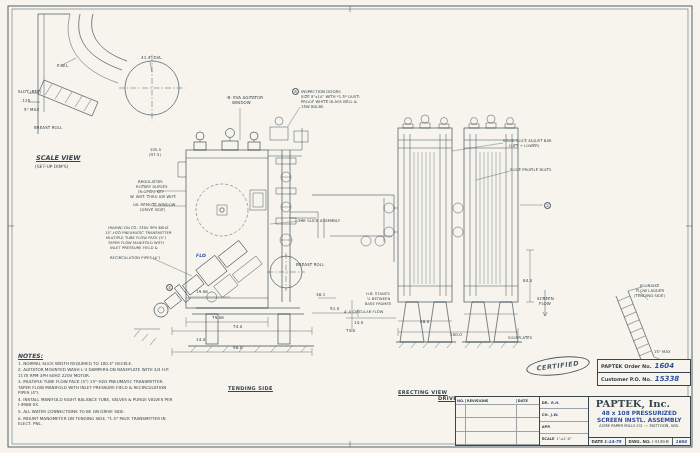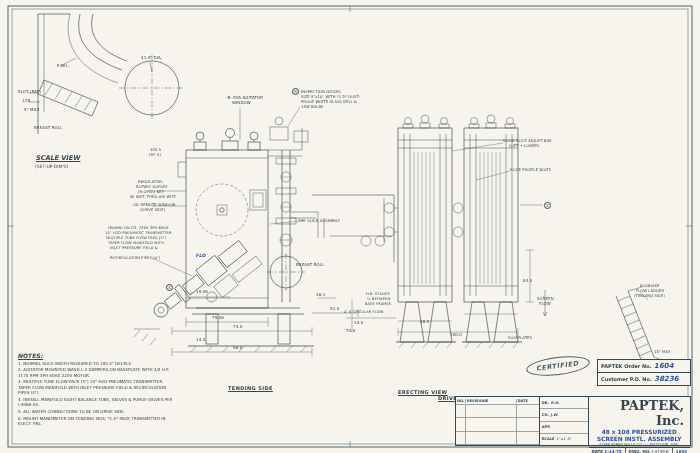--- a/index.html
+++ b/index.html
@@ -57,22 +57,22 @@
   #rev-rows { flex: 1; display: flex; flex-direction: column; }
 
   .tb-mid { width: 50px; border-right: 1px solid #37454f; display: flex; flex-direction: column; }
   .tb-mid-row { flex: 1; display: flex; align-items: center; gap: 2px;
     padding: 0 2px; border-bottom: 0.5px solid #9aa3aa; font-size: 3.6px; }
   .tb-mid-row:last-child { border-bottom: none; }
   .tb-mid-row .lbl { font-weight: bold; }
   .hand { color: #2d4f9e; font-style: italic; font-weight: bold; }
 
   .tb-right { flex: 1; display: flex; flex-direction: column; }
-  .tb-company { font-size: 13px; font-weight: bold; text-align: right;
-    padding: 1px 6px 0 0; font-family: "DejaVu Serif", serif; }
+  .tb-company { font-size: 10px; font-weight: bold; text-align: right;
+    padding: 1px 20px 0 0; font-family: "DejaVu Serif", serif; }
   .tb-title { flex: 1; text-align: center; color: #2d4f9e; font-weight: bold;
     font-size: 5.8px; line-height: 1.2; padding-top: 1px; }
   .tb-title .sub { font-size: 3.8px; color: #37454f; font-weight: normal; }
   .tb-bottom { display: flex; border-top: 0.8px solid #37454f; font-size: 4px; align-items: center; }
   .tb-bottom > span { border-right: 0.6px solid #55636d; padding: 1px 3px; white-space: nowrap; }
   .tb-bottom > span:last-child { border-right: none; }
 </style>
 </head>
 <body>
 
@@ -294,21 +294,21 @@
 
   <div class="stamp">CERTIFIED</div>
 
   <div class="order-box">
     <div class="order-row">
       <span class="order-label">PAPTEK Order No.</span>
       <span class="order-value">1604</span>
     </div>
     <div class="order-row">
       <span class="order-label">Customer P.O. No.</span>
-      <span class="order-value">38236</span>
+      <span class="order-value">15338</span>
     </div>
   </div>
 
   <div class="title-block">
     <div class="tb-rev">
       <div class="tb-rev-row hd">
         <span>NO.</span>
         <span>REVISIONS</span>
         <span>DATE</span>
       </div>

